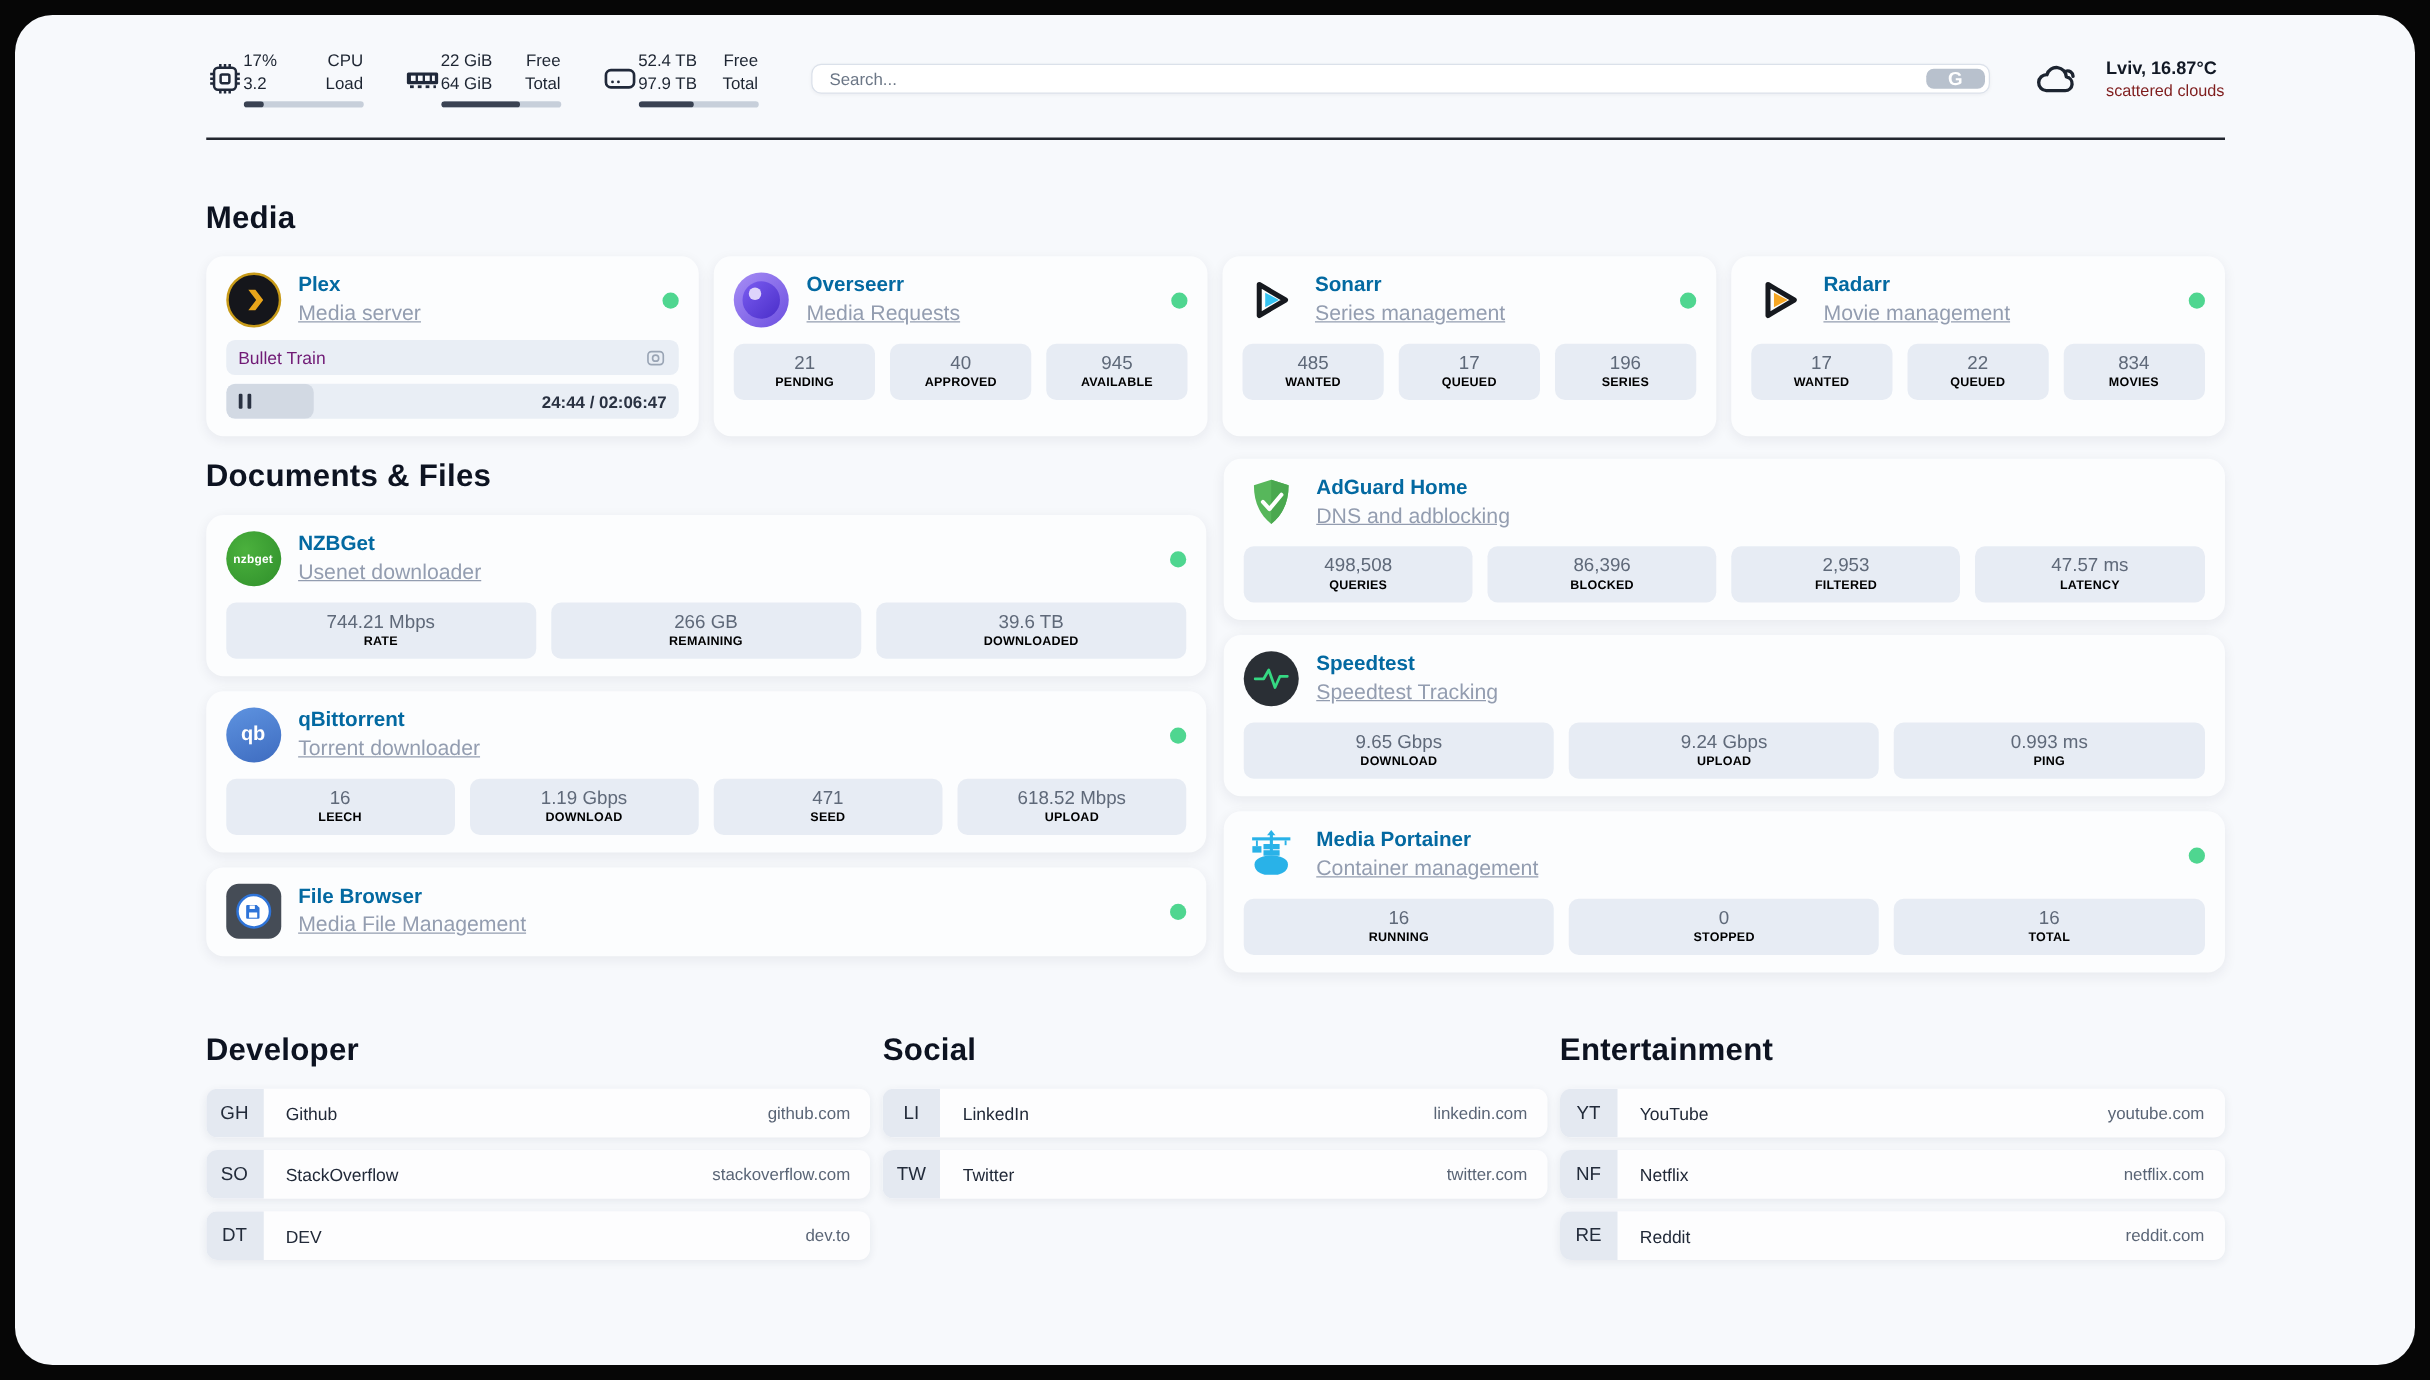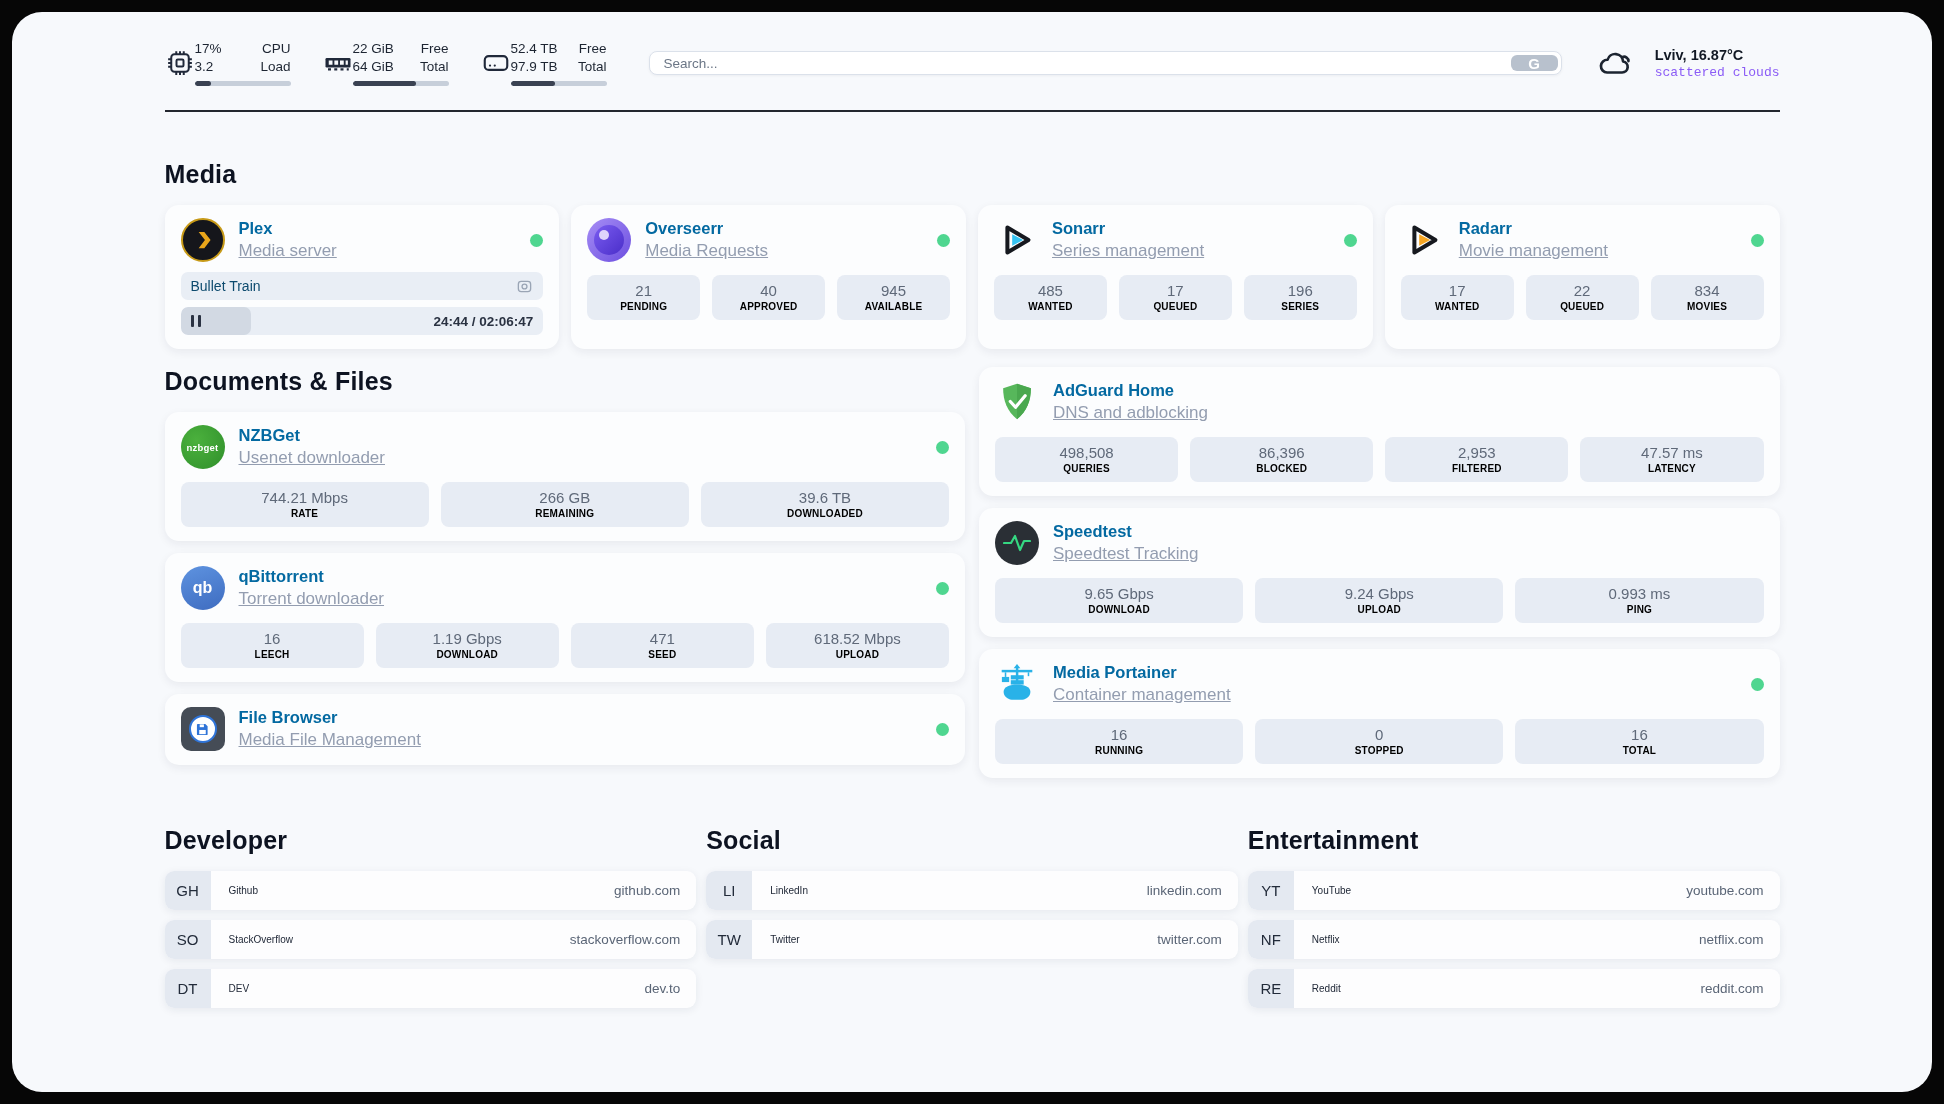--- a/index.html
+++ b/index.html
@@ -22,21 +22,21 @@
   .search-input { width:100%; height:24px; border:1px solid #dbe1ea; border-radius:8px; background:#ffffff;
       padding:0 62px 0 14px; font-size:13.5px; color:#2a3242; outline:none; font-family:inherit;
       box-shadow:0 1px 3px rgba(15,23,42,.05); }
   .search-input::placeholder { color:#6b7686; }
   .g-btn { position:absolute; right:4px; top:4px; bottom:4px; width:47px; border:none; border-radius:6px;
       background:#b8c1cd; color:#fff; font-size:15px; font-weight:600; font-family:inherit; cursor:pointer; }
 
   .weather { display:flex; align-items:center; gap:21px; }
   .weather svg { width:38px; height:38px; }
   .weather-line1 { font-size:14.5px; font-weight:600; color:#121925; }
-  .weather-line2 { font-size:13px; color:#8b5cf6; margin-top:2px;font-family:Liberation Mono, monospace; }
+  .weather-line2 { font-size:13px; color:#7f1d1d; margin-top:2px; }
 
   .divider { margin-top:18px; border-bottom:2.5px solid #23272f; }
 
   
   .section-title { font-size:25px; font-weight:600; color:#0d1321; letter-spacing:.2px; }
   .media-section { margin-top:48px; }
   .media-grid { margin-top:16px; display:grid; grid-template-columns:repeat(4,1fr); gap:12px; align-items:stretch; }
 
   .card { background:#fcfdfe; border-radius:14px; box-shadow:0 3px 10px rgba(25,35,60,.07); padding:13px 16px 14px; }
 
@@ -47,21 +47,21 @@
   .dot { width:13px; height:13px; border-radius:50%; background:#4fd690; margin-left:auto; flex:0 0 auto; }
 
   .tiles { display:flex; gap:12px; margin-top:13px; }
   .tile { flex:1; background:#e7ecf4; border-radius:8px; padding:7px 4px 8px; text-align:center; }
   .tile-value { font-size:15px; color:#5f6979; }
   .tile-label { font-size:10px; font-weight:700; color:#000000; margin-top:2px; letter-spacing:.2px; }
 
   
   .player { margin-top:10px; }
   .np-row { display:flex; align-items:center; height:28px; background:#e9eef5; border-radius:7px; padding:0 10px; }
-  .np-title { font-size:14px; color:#0c4a6e; flex:1; }
+  .np-title { font-size:14px; color:#701a75; flex:1; }
   .np-icon svg { width:17px; height:17px; display:block; }
   .progress-row { position:relative; height:28px; background:#e9eef5; border-radius:7px; margin-top:7px; overflow:hidden; display:flex; align-items:center;text-align:right; }
   .progress-fill { position:absolute; left:0; top:0; bottom:0; background:#d2d9e3; border-radius:7px; }
   .pause { position:relative; margin-left:10px; display:flex; gap:3.5px; cursor:pointer; }
   .pause span { width:3.5px; height:12px; background:#2a3242; border-radius:1px; }
   .progress-time { position:relative; margin-left:auto; margin-right:10px; font-size:13.5px; font-weight:600; color:#2a3242; }
 
   .two-col { margin-top:18px; display:grid; grid-template-columns:1fr 1fr; gap:14px; align-items:start; }
   .col .section-title { margin-bottom:16px; }
   .col .card { margin-bottom:12px; }
@@ -86,21 +86,21 @@
   .st-circle svg { width:28px; height:20px; display:block; }
   .pt-icon svg { width:44px; height:44px; display:block; }
 
   
   .bookmarks-grid { margin-top:36px; display:grid; grid-template-columns:1fr 1fr 1fr; gap:10px; align-items:start; }
   .bm-col .section-title { margin-bottom:16px; }
   .bm-item { display:flex; align-items:center; height:39px; background:#fdfdfe; border-radius:9px;
       box-shadow:0 2px 8px rgba(25,35,60,.08); margin-bottom:10px; overflow:hidden; cursor:pointer; }
   .bm-abbr { width:46px; align-self:stretch; background:#e4e9f1; display:flex; align-items:center; justify-content:center;
       font-size:15px; font-weight:500; color:#222b3a; }
-  .bm-name { margin-left:18px; font-size:10px; color:#212938; }
+  .bm-name { margin-left:18px; font-size:14px; color:#212938; }
   .bm-url { margin-left:auto; margin-right:16px; font-size:13.5px; color:#5a6576; }
 </style>
 </head>
 <body>
 
 <div class="page">
   <div class="content">
 
     <header class="topbar">
       <div class="sys-stats">

